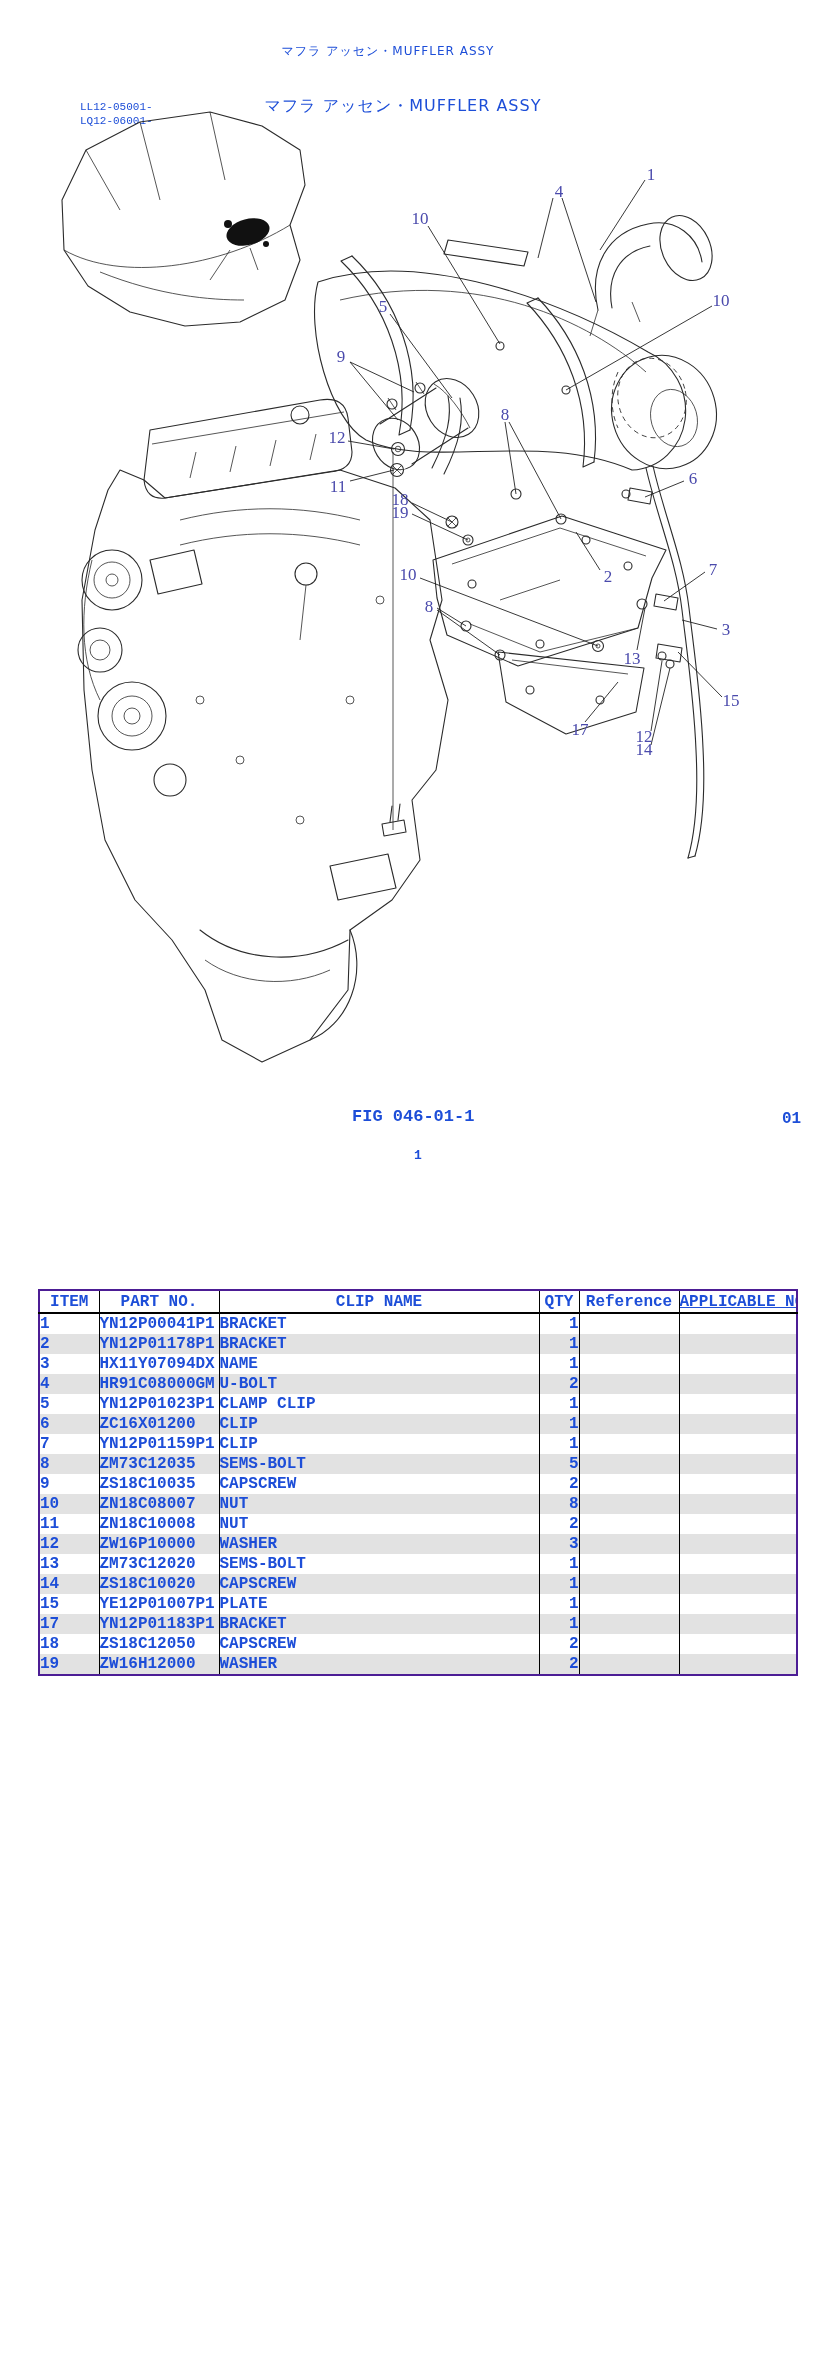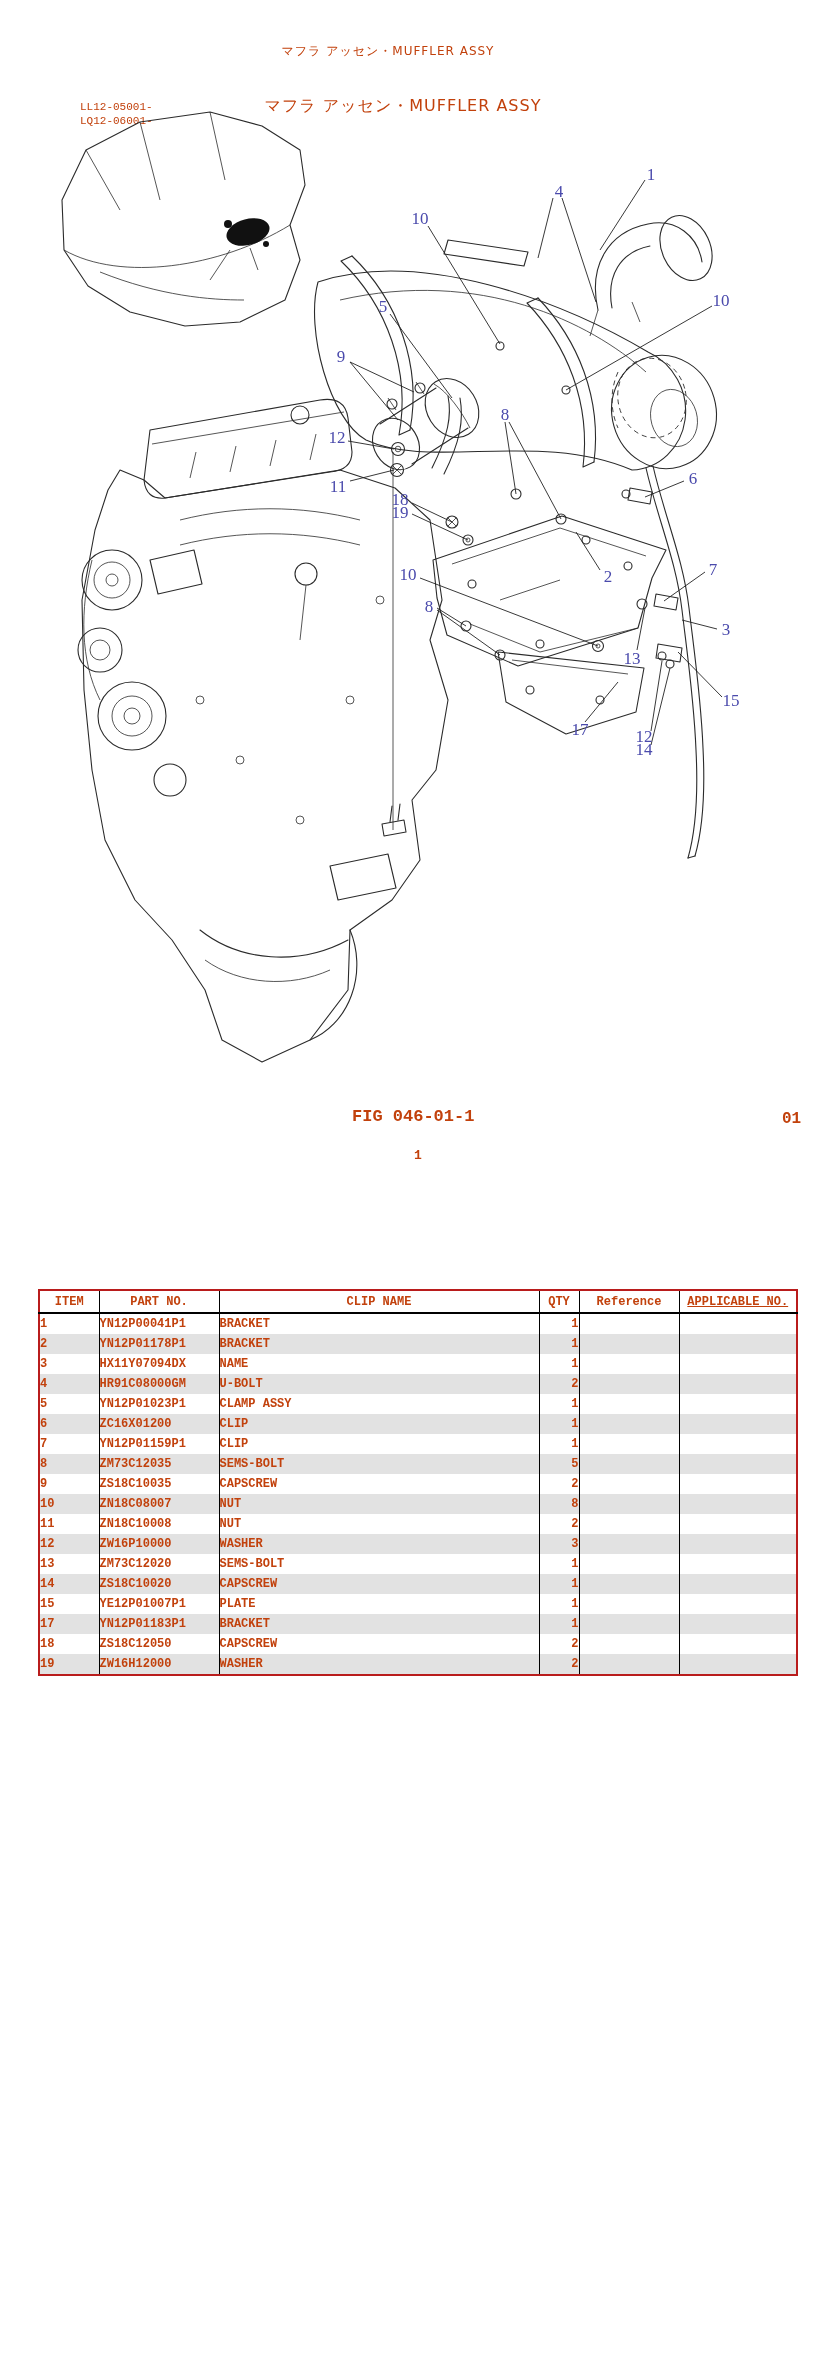--- a/index.html
+++ b/index.html
@@ -1,17 +1,17 @@
 <!DOCTYPE html>
 <html><head>
 <meta charset="utf-8">
 <style>
   html,body{margin:0;padding:0;background:#fff;}
   .page{position:relative;width:840px;height:1927px;background:#ffffff;overflow:hidden;
-        font-family:"Liberation Mono","DejaVu Sans Mono",monospace;color:#c2410c;}
+        font-family:"Liberation Mono","DejaVu Sans Mono",monospace;color:#1d4ed8;}
   .abs{position:absolute;}
   .top-title{top:43px;left:0;width:776px;text-align:center;font-size:12px;letter-spacing:1px;
              font-family:"DejaVu Sans","Liberation Sans",sans-serif;}
   .serials{top:100px;left:80px;font-size:11px;line-height:14px;font-weight:normal;}
   .main-title{top:96px;left:0;width:806px;text-align:center;font-size:16px;letter-spacing:1px;
               font-family:"DejaVu Sans","Liberation Sans",sans-serif;}
   .fig-label{top:1107px;left:352px;font-size:17px;font-weight:bold;}
   .rev-code{top:1110px;left:782px;font-size:16px;font-weight:bold;}
   .fig-page{top:1148px;left:0;width:836px;text-align:center;font-size:13px;font-weight:bold;}
   .page-num{top:2320px;left:0;width:836px;text-align:center;font-size:13px;font-weight:bold;}
@@ -20,21 +20,21 @@
   svg.diagram *{vector-effect:non-scaling-stroke;}
   .art{fill:none;stroke:#2b2b2b;stroke-width:1.1;stroke-linecap:round;stroke-linejoin:round;}
   .art-thin{fill:none;stroke:#2b2b2b;stroke-width:0.8;}
   .art-dash{fill:none;stroke:#2b2b2b;stroke-width:0.9;stroke-dasharray:5 4;}
   .solid{fill:#111;stroke:none;}
   .leaders path{fill:none;stroke:#222;stroke-width:0.9;}
   text.callout{font-family:"Liberation Serif","DejaVu Serif",serif;font-size:17px;
                fill:#4a4aac;text-anchor:middle;stroke:none;}
 
   table.parts{position:absolute;left:38px;top:1289px;width:758px;table-layout:fixed;
-              border-collapse:collapse;border:2px solid #b91c1c;font-size:12px;font-weight:bold;}
+              border-collapse:collapse;border:2px solid #4c1d95;font-size:16px;font-weight:bold;}
   table.parts th{border-right:1px solid #000;border-bottom:2px solid #000;height:21px;
                  padding:0;text-align:center;font-weight:bold;white-space:nowrap;overflow:hidden;}
   table.parts td{border-right:1px solid #000;height:20px;line-height:20px;padding:0;
                  white-space:nowrap;overflow:hidden;}
   table.parts th:last-child,table.parts td:last-child{border-right:none;text-decoration:underline;}
   table.parts tbody tr:nth-child(even){background:#e2e2e2;}
   td.item{padding-left:8px;}
   td.part-no{padding-left:14px;}
   td.part-name{padding-left:12px;}
   td.qty{text-align:right;padding-right:3px;}
@@ -286,21 +286,21 @@
           <td class="item">4</td>
           <td class="part-no">HR91C08000GM</td>
           <td class="part-name">U-BOLT</td>
           <td class="qty">2</td>
           <td class="reference"></td>
           <td class="applicable"></td>
         </tr>
         <tr>
           <td class="item">5</td>
           <td class="part-no">YN12P01023P1</td>
-          <td class="part-name">CLAMP ASSY</td>
+          <td class="part-name">CLAMP CLIP</td>
           <td class="qty">1</td>
           <td class="reference"></td>
           <td class="applicable"></td>
         </tr>
         <tr>
           <td class="item">6</td>
           <td class="part-no">ZC16X01200</td>
           <td class="part-name">CLIP</td>
           <td class="qty">1</td>
           <td class="reference"></td>

